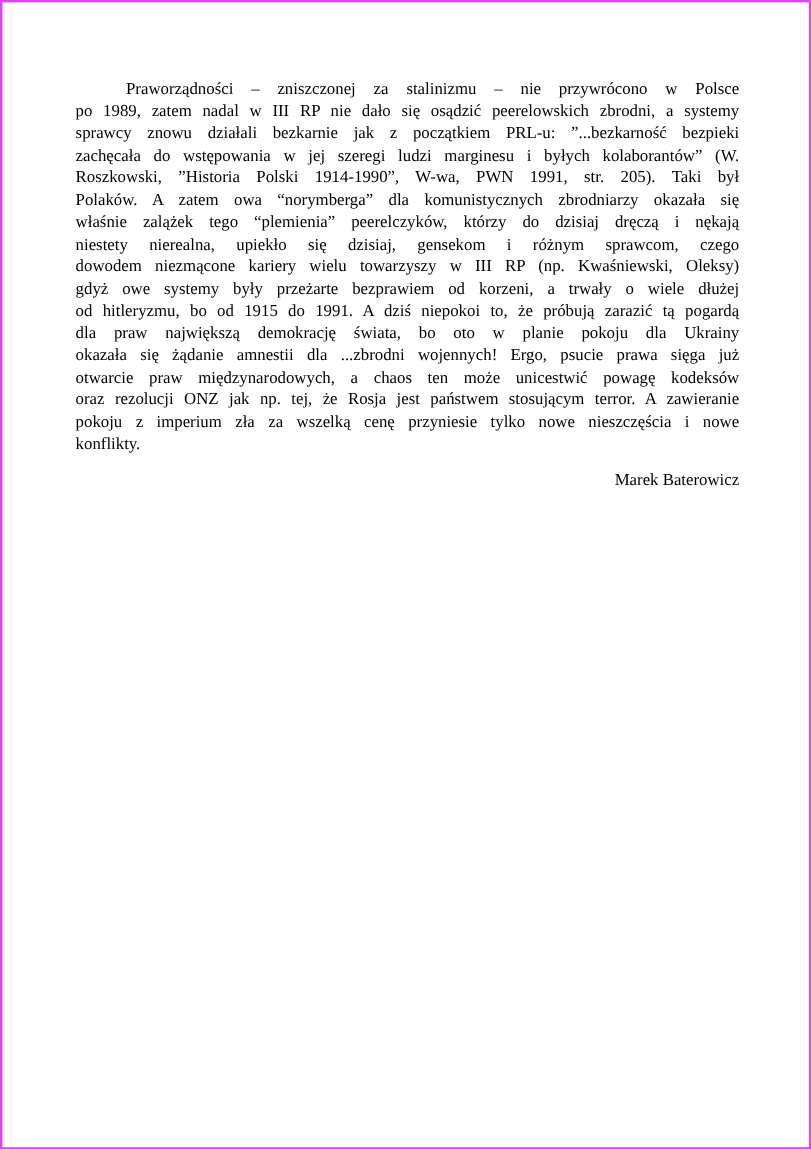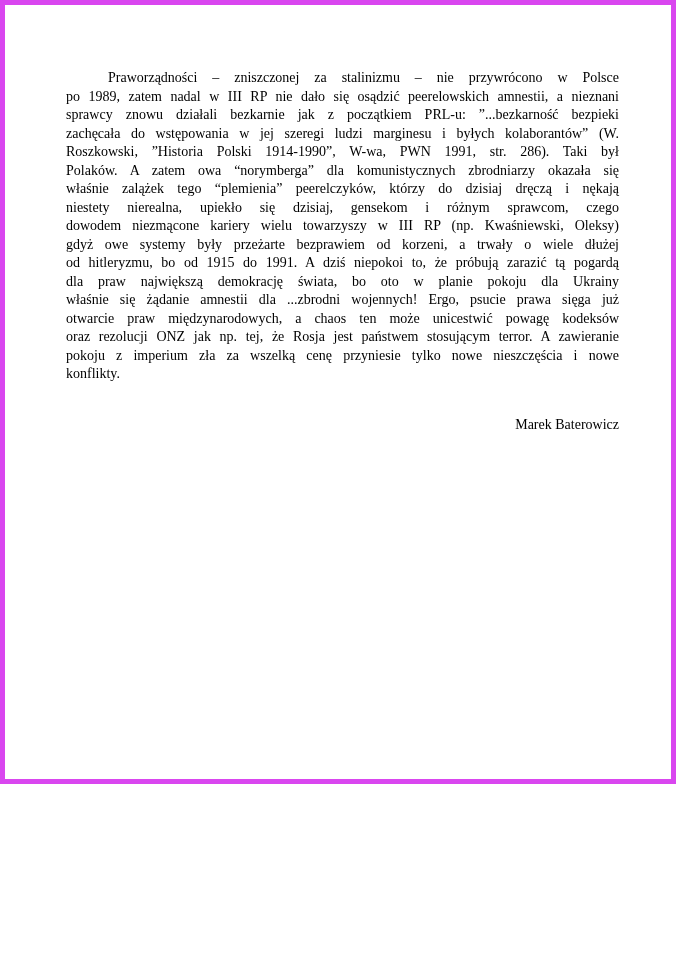--- a/index.html
+++ b/index.html
@@ -5,23 +5,23 @@
   * { margin: 0; padding: 0; box-sizing: border-box; }
   html, body {
     width: 676px;
     height: 958px;
     background: #ffffff;
     font-family: "Liberation Serif", serif;
   }
   .page {
     position: relative;
     width: 676px;
-    height: 784px;
+    height: 958px;
     background: #ffffff;
-    border: 5px solid #d946ef;
+    border: 2px solid #d946ef;
     overflow: hidden;
   }
   .text-block {
     position: absolute;
     left: 61px;
     top: 64px;
     width: 553px;
     font-size: 14px;
     line-height: 18.5px;
     color: #000000;
@@ -31,58 +31,58 @@
     text-align-last: justify;
   }
   .text-block div.para-line:first-of-type {
     text-indent: 42px;
   }
   .text-block div.para-line:last-of-type {
     text-align: center;
     text-align-last: left;
   }
   .signature {
-    margin-top: 32px;
+    margin-top: 11px;
     text-align: right;
   }
 </style>
 </head>
 <body>
 
 <div class="page">
   <div class="text-block">
     <div>
 
         <div class="para-line">Praworządności – zniszczonej za stalinizmu – nie przywrócono w Polsce</div>
 
-        <div class="para-line">po 1989, zatem nadal w III RP nie dało się osądzić peerelowskich amnestii, a nieznani</div>
+        <div class="para-line">po 1989, zatem nadal w III RP nie dało się osądzić peerelowskich zbrodni, a systemy</div>
 
         <div class="para-line">sprawcy znowu działali bezkarnie jak z początkiem PRL-u: ”...bezkarność bezpieki</div>
 
         <div class="para-line">zachęcała do wstępowania w jej szeregi ludzi marginesu i byłych kolaborantów” (W.</div>
 
-        <div class="para-line">Roszkowski, ”Historia Polski 1914-1990”, W-wa, PWN 1991, str. 286). Taki był</div>
+        <div class="para-line">Roszkowski, ”Historia Polski 1914-1990”, W-wa, PWN 1991, str. 205). Taki był</div>
 
         <div class="para-line">Polaków. A zatem owa “norymberga” dla komunistycznych zbrodniarzy okazała się</div>
 
         <div class="para-line">właśnie zalążek tego “plemienia” peerelczyków, którzy do dzisiaj dręczą i nękają</div>
 
         <div class="para-line">niestety nierealna, upiekło się dzisiaj, gensekom i różnym sprawcom, czego</div>
 
         <div class="para-line">dowodem niezmącone kariery wielu towarzyszy w III RP (np. Kwaśniewski, Oleksy)</div>
 
 
 
         <div class="para-line">gdyż owe systemy były przeżarte bezprawiem od korzeni, a trwały o wiele dłużej</div>
 
         <div class="para-line">od hitleryzmu, bo od 1915 do 1991. A dziś niepokoi to, że próbują zarazić tą pogardą</div>
 
         <div class="para-line">dla praw największą demokrację świata, bo oto w planie pokoju dla Ukrainy</div>
 
-        <div class="para-line">właśnie się żądanie amnestii dla ...zbrodni wojennych! Ergo, psucie prawa sięga już</div>
+        <div class="para-line">okazała się żądanie amnestii dla ...zbrodni wojennych! Ergo, psucie prawa sięga już</div>
 
         <div class="para-line">otwarcie praw międzynarodowych, a chaos ten może unicestwić powagę kodeksów</div>
 
         <div class="para-line">oraz rezolucji ONZ jak np. tej, że Rosja jest państwem stosującym terror. A zawieranie</div>
 
         <div class="para-line">pokoju z imperium zła za wszelką cenę przyniesie tylko nowe nieszczęścia i nowe</div>
 
         <div class="para-line">konflikty.</div>
       </div>
     <div class="signature">Marek Baterowicz</div>

